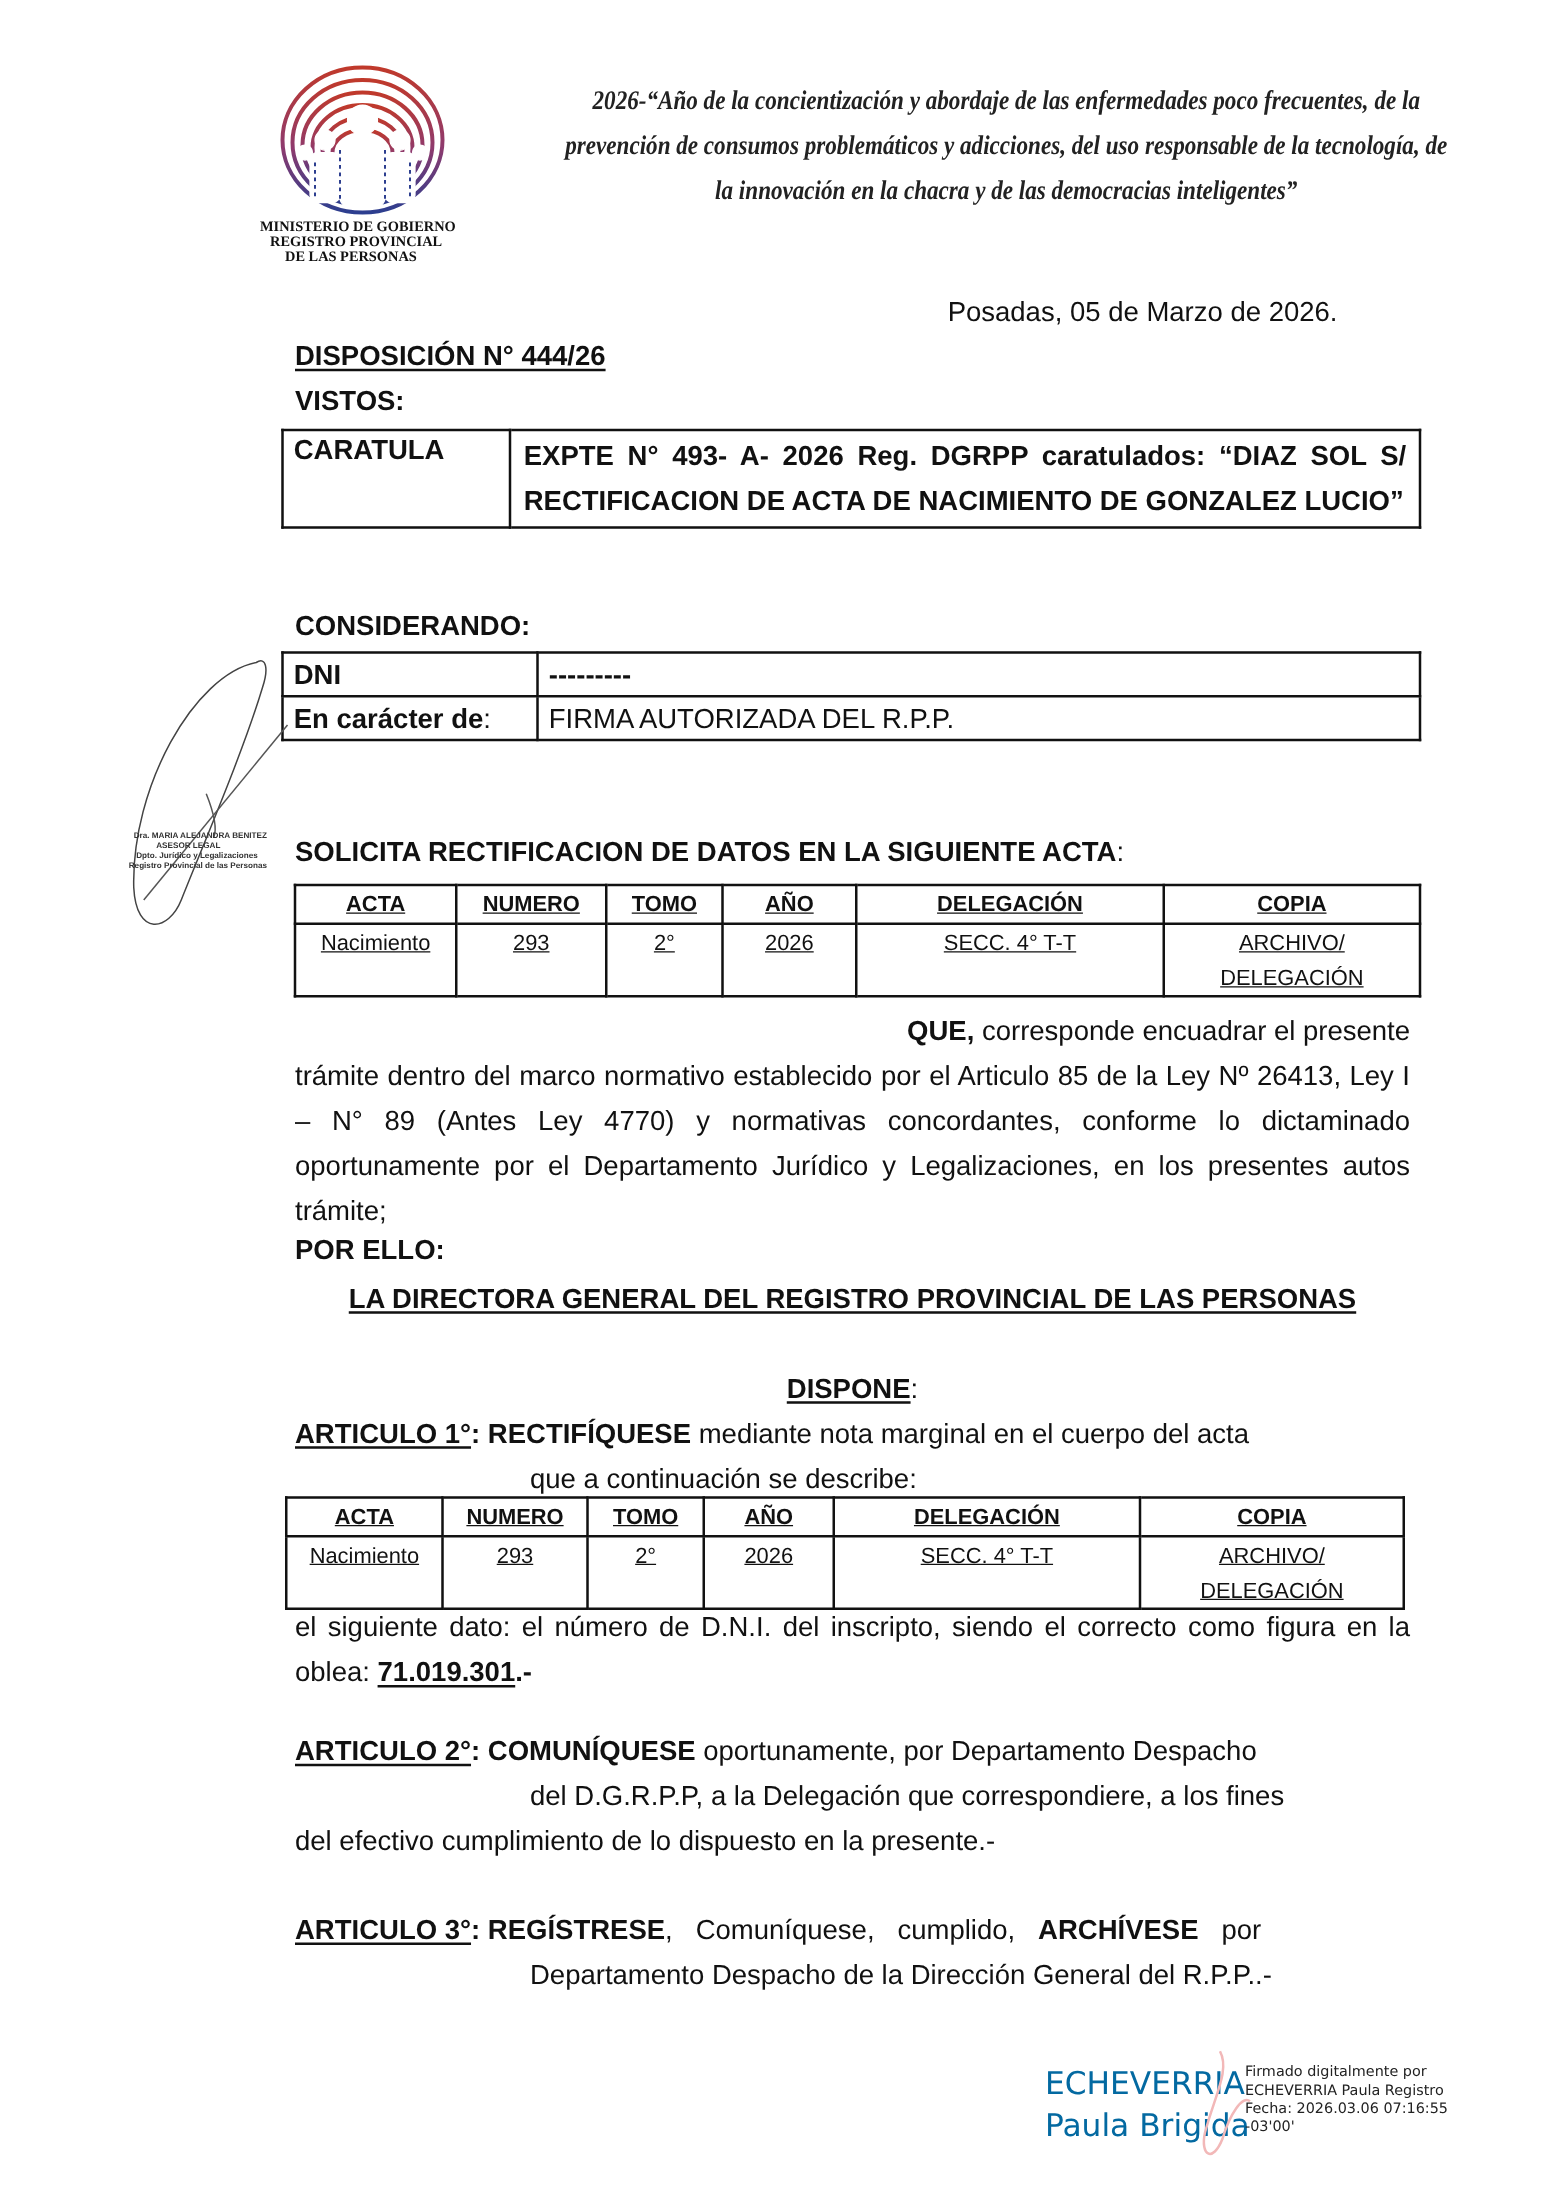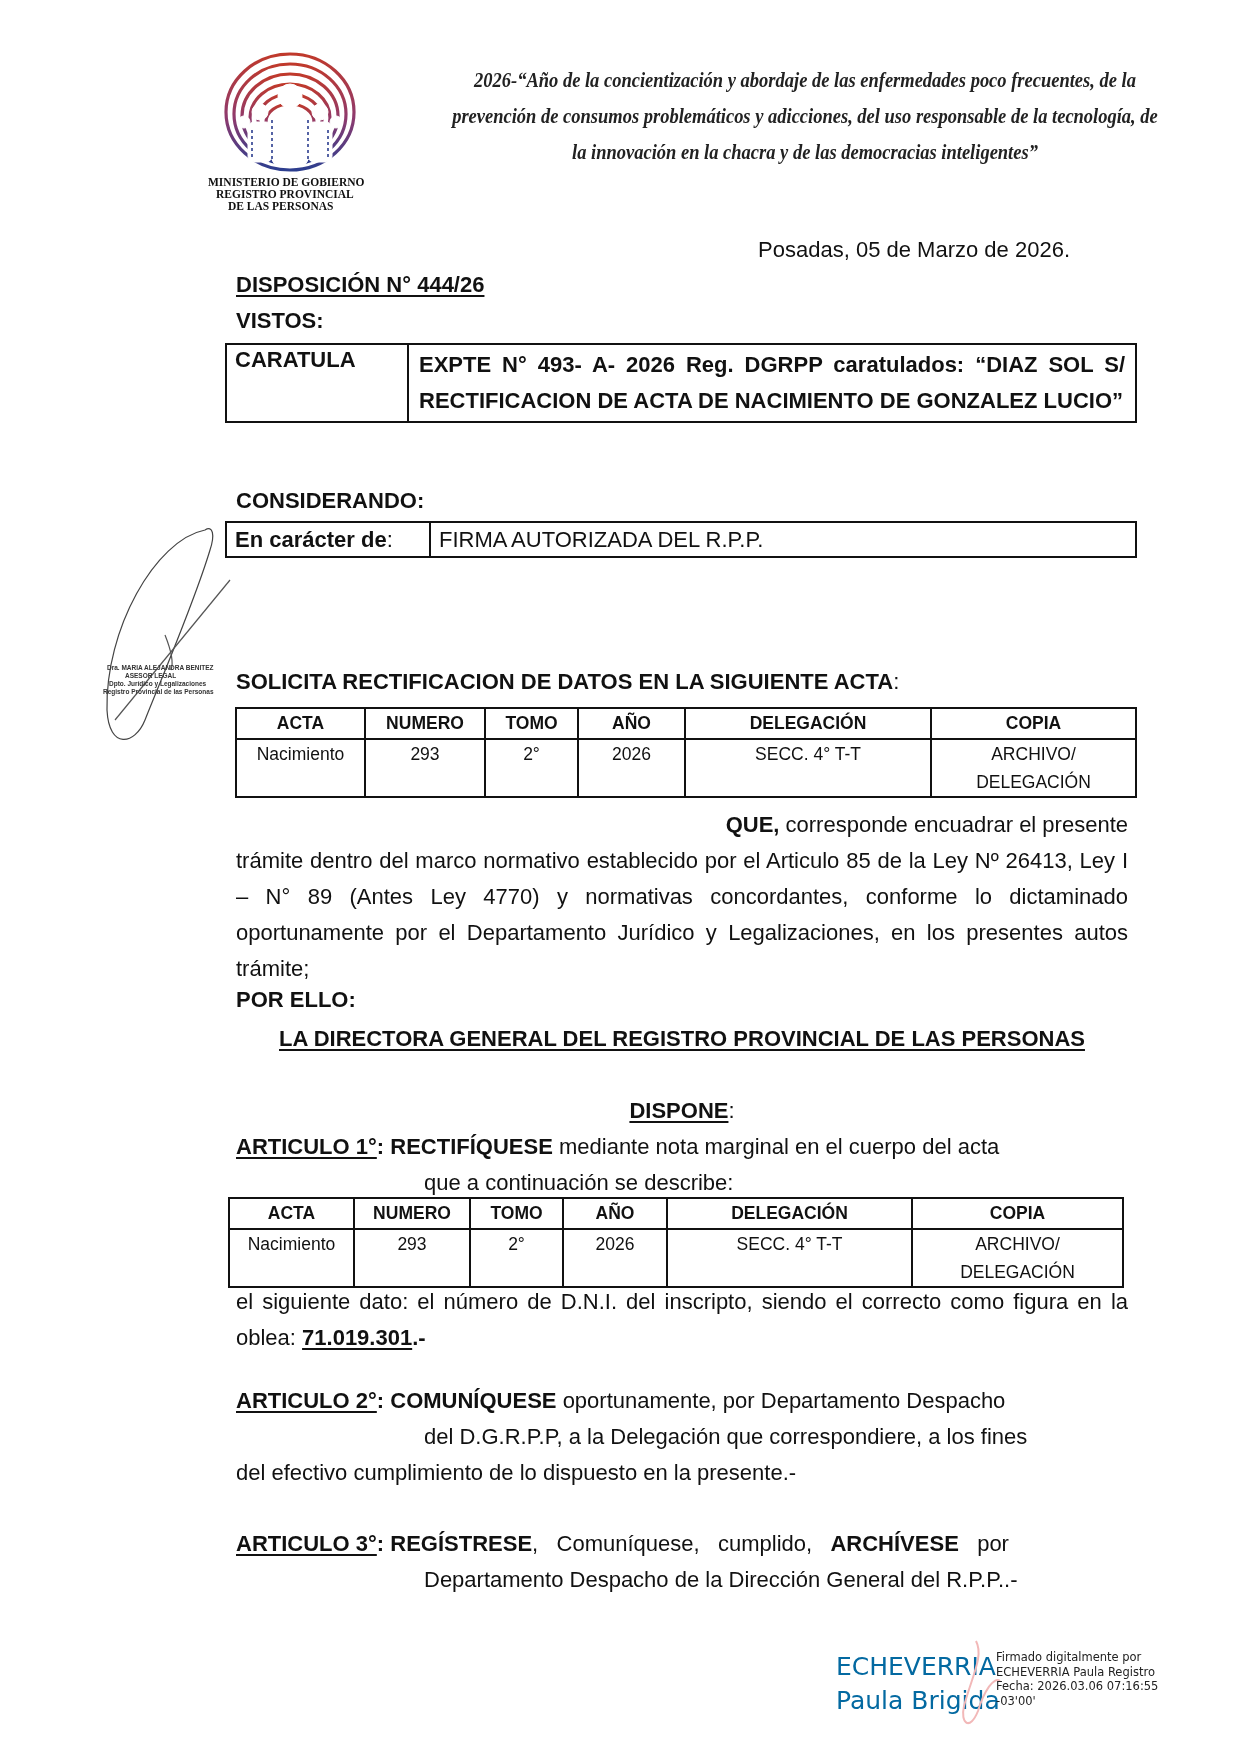--- a/index.html
+++ b/index.html
@@ -17,21 +17,21 @@
   .head-label { left:236px; font-size:22px; font-weight:bold; }
   table.t { position:absolute; border-collapse:collapse; }
   table.t td { border:2px solid #111; vertical-align:top; }
   .caratula { left:225px; top:343px; width:912px; font-size:22px; font-weight:bold; }
   .caratula td.c1 { width:164px; padding:2px 8px; }
   .caratula td.c2 { padding:2px 10px; line-height:36px; text-align:justify; text-align-last:left; }
   .consid { left:225px; top:521px; width:912px; font-size:22px; }
   .consid td { height:33px; padding:0 8px; line-height:33px; }
   .consid td.k { width:186px; font-weight:bold; }
   .acta { font-size:17.5px; text-align:center; }
-  .acta td { padding:0 3px; line-height:28px; }
+  .acta td { padding:0 3px; line-height:28px;text-decoration:underline; }
   .acta tr.hdr td { font-weight:bold; height:29px; }
   .acta tr.row td { height:56px;margin-left:26px; }
   .acta1 { left:235px; top:707px; width:902px; }
   .acta2 { left:228px; top:1197px; width:896px; }
   .para { position:absolute; left:236px; width:892px; font-size:22px; line-height:36px; text-align:justify; }
   .center-block { position:absolute; left:236px; width:892px; font-size:22px; line-height:36px; text-align:center; font-weight:bold; }
   .sig-stamp { left:95px; top:520px; width:140px; height:230px; }
   .digital { left:836px; top:1650px; }
   .sig-name { font-family:"DejaVu Sans", sans-serif; font-size:25px; line-height:34px; color:#0369a1; }
   .sig-meta { position:absolute; left:160px; top:0; font-family:"DejaVu Sans", sans-serif; font-size:11.5px; line-height:14.5px; color:#222; white-space:nowrap; }
@@ -97,20 +97,24 @@
     <td class="c2">EXPTE N° 493- A- 2026 Reg. DGRPP caratulados: “DIAZ SOL S/ RECTIFICACION DE ACTA DE NACIMIENTO DE GONZALEZ LUCIO”</td>
   </tr>
 </tbody>
   </table>
 
 <div class="abs head-label" style="top:488px">CONSIDERANDO:</div>
 
 <table class="t consid">
   <tbody>
   <tr>
+    <td class="k">DNI</td>
+    <td class="b">---------</td>
+  </tr>
+  <tr>
     <td class="k"><span>En carácter de</span><span style="font-weight:normal">:</span></td>
     <td>FIRMA AUTORIZADA DEL R.P.P.</td>
   </tr>
 </tbody>
   </table>
 
 <div class="abs sig-stamp">
   <svg width="140" height="230" viewBox="0 0 140 230">
     <path d="M110 10 C 60 20, 10 110, 12 190 C 14 230, 40 225, 50 200 C 70 150, 100 80, 115 30 C 120 15, 118 5, 110 10 Z" fill="none" stroke="#444" stroke-width="1.2"></path>
     <path d="M20 200 L 135 60" stroke="#555" stroke-width="1.2"></path>

